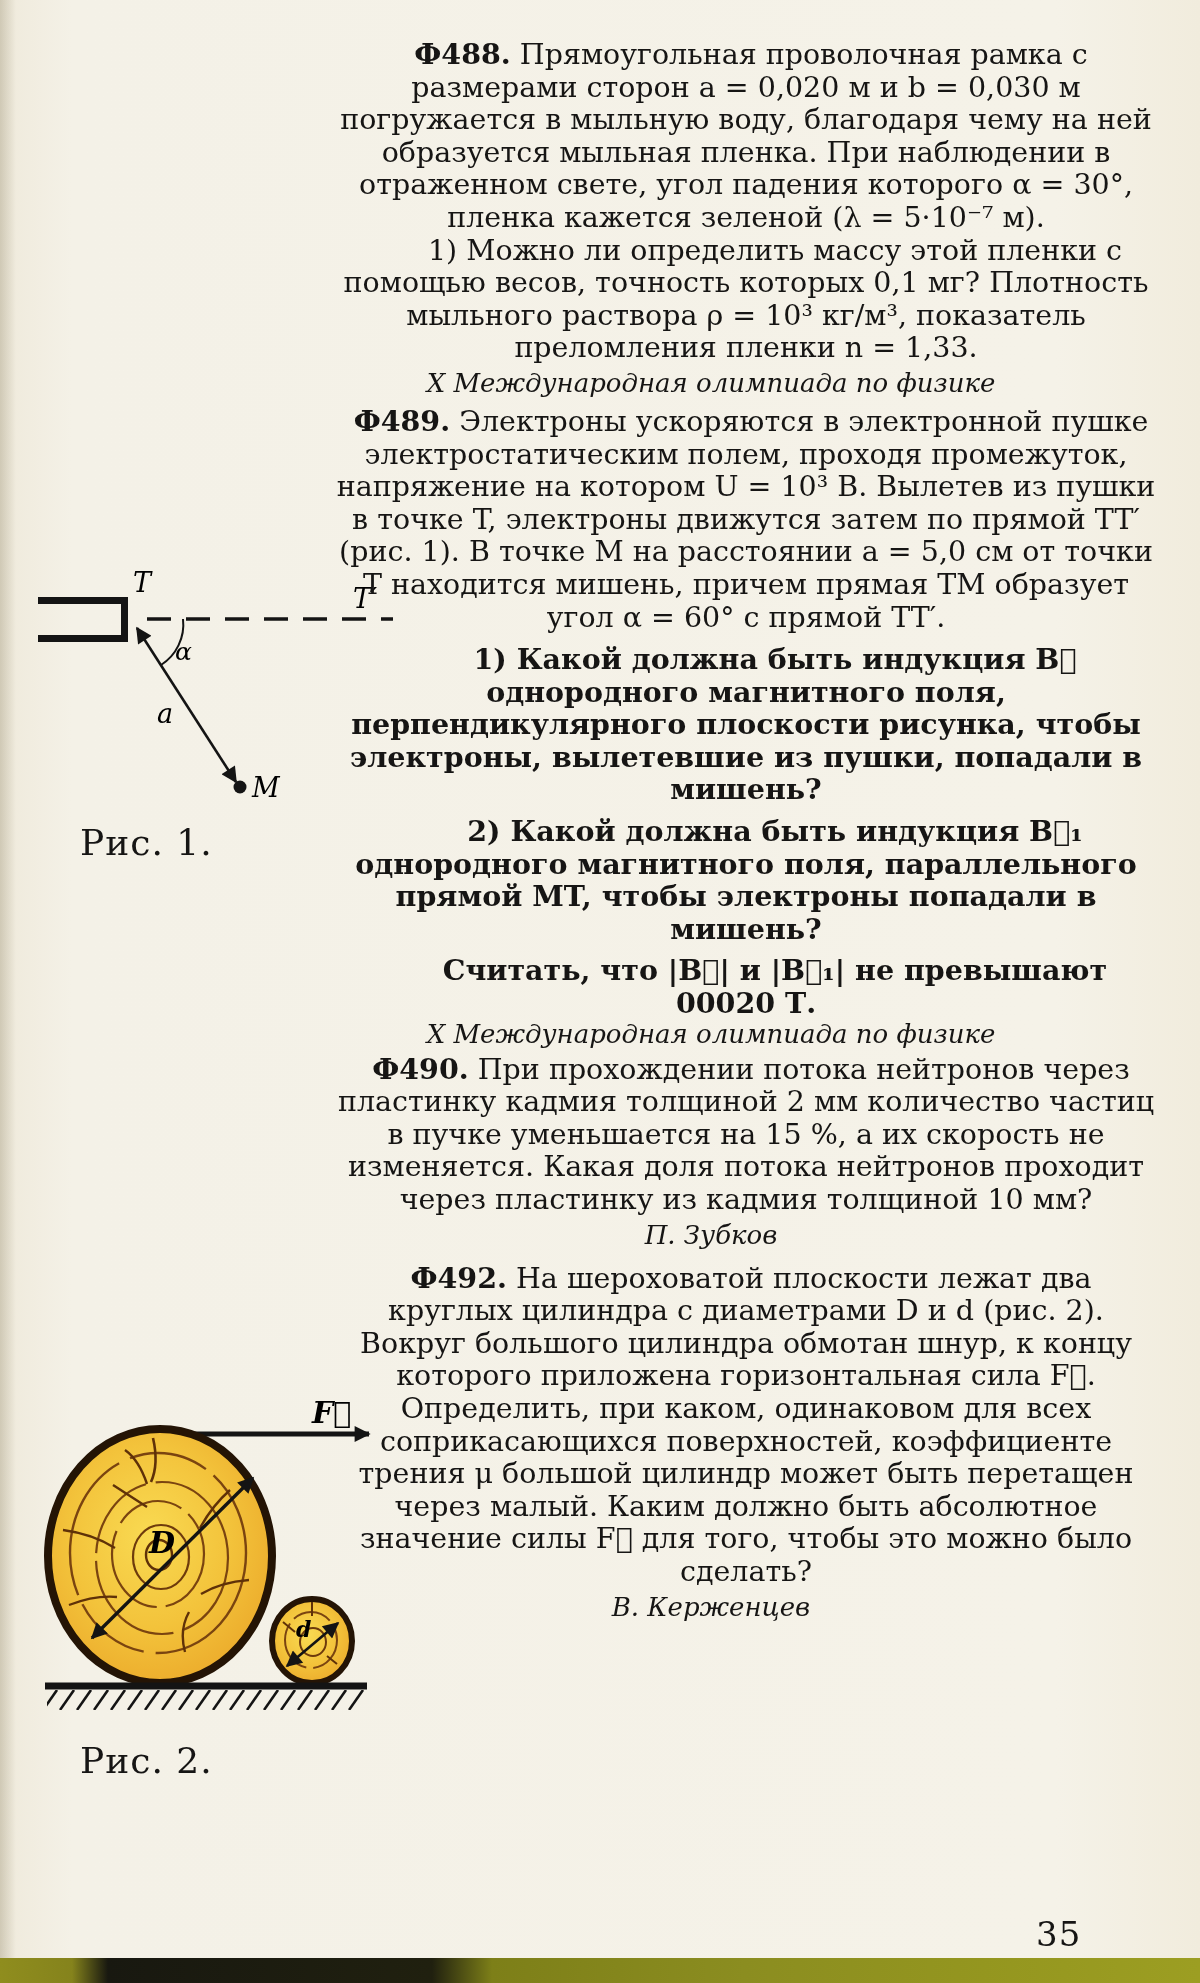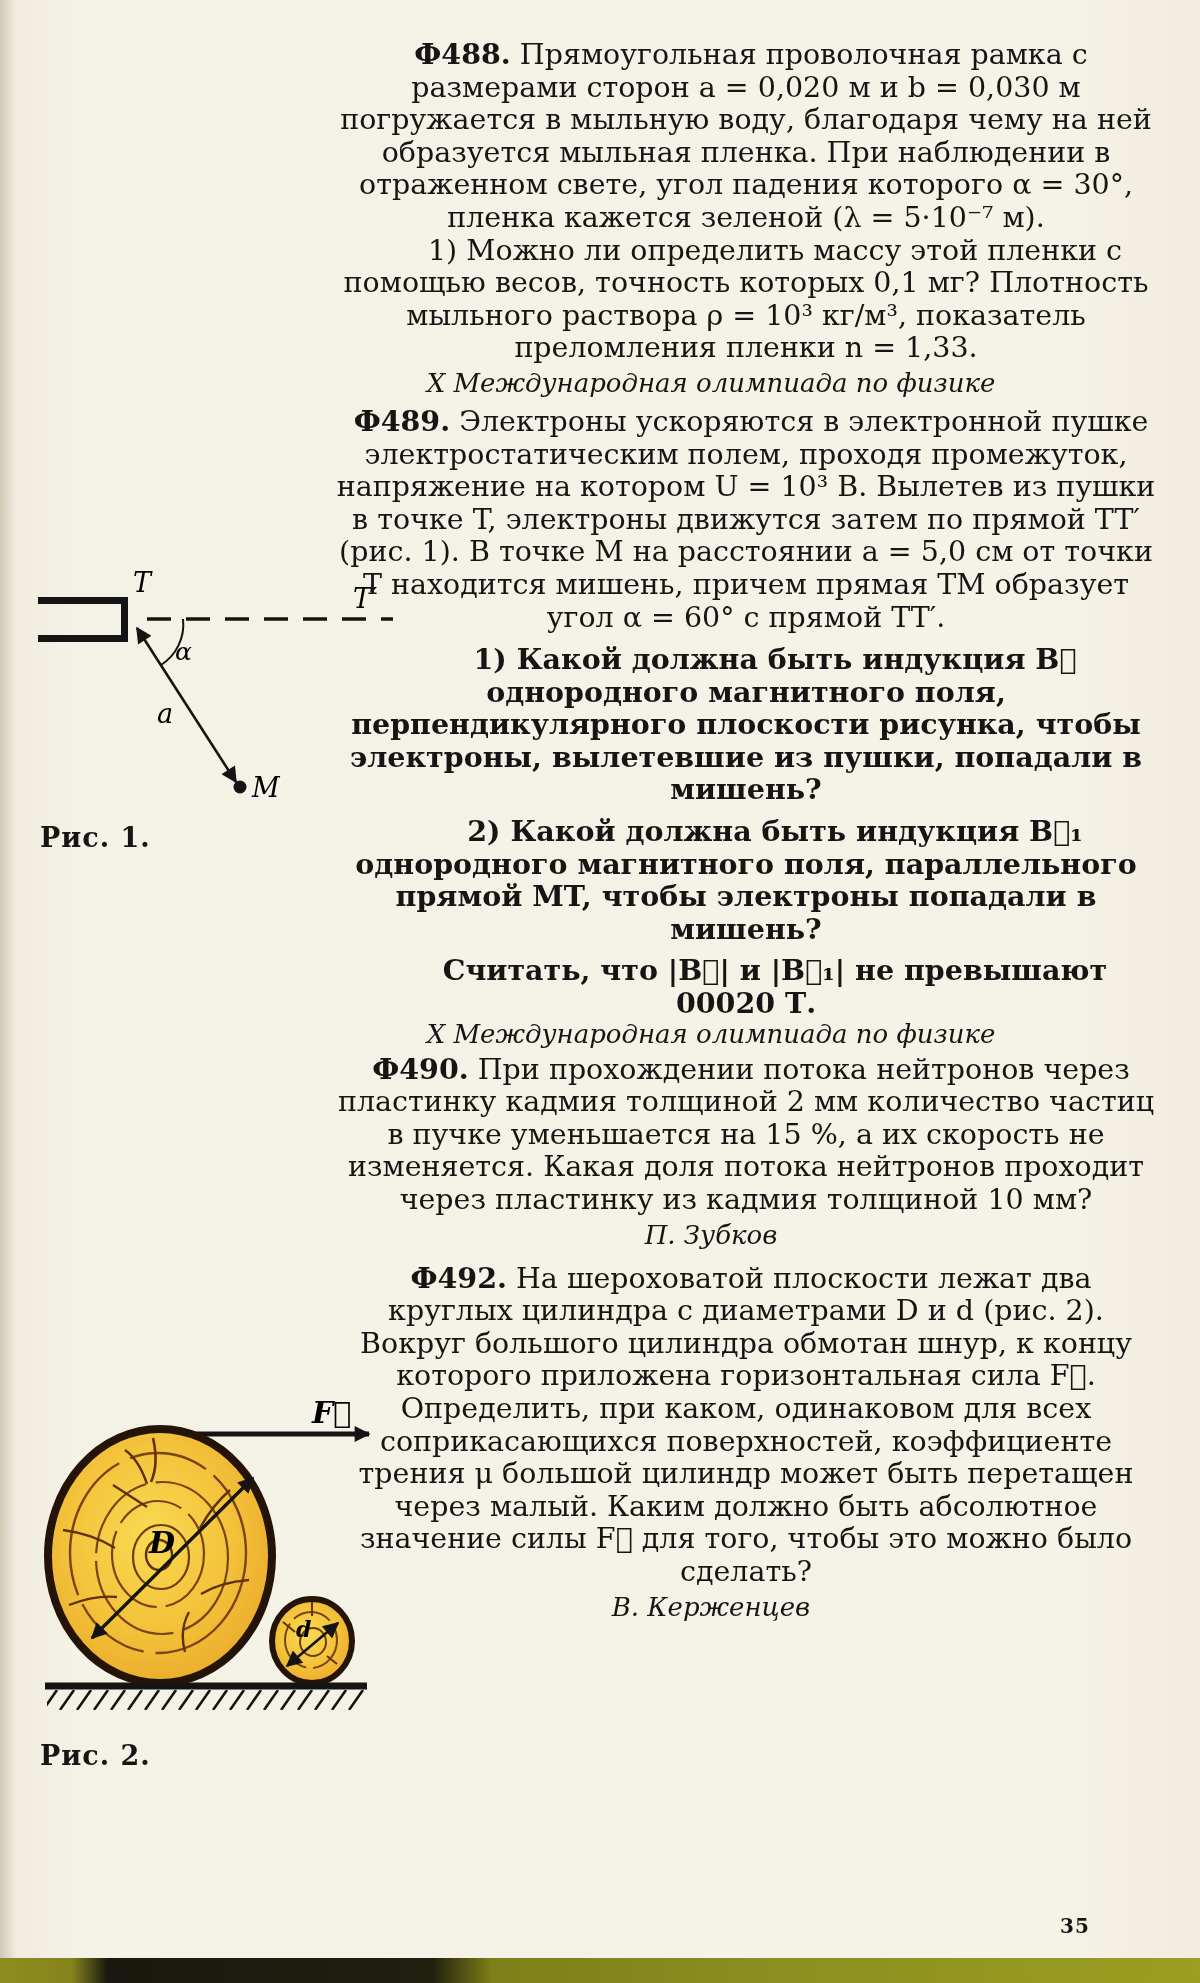--- a/index.html
+++ b/index.html
@@ -27,26 +27,26 @@
   .sub,.note{text-indent:58px;}
   .gaptop{margin-top:9px !important;font-weight:bold;}
   .gaptop-lg{margin-top:12px !important;}
   .attr{
     font-style:italic;text-align:right;text-indent:0;
     font-size:26px;line-height:29px;
     margin:4px 70px 7px 0 !important;
   }
   .fig{position:absolute;}
   .fig-caption{
-    position:absolute;font-weight:bold;font-size:27px;letter-spacing:1px;
+    position:absolute;font-weight:normal;font-size:36px;letter-spacing:1px;margin-left:40px;
   }
   .figlabel{font-style:italic;}
   .pageno{
-    position:absolute;left:1060px;top:1914px;
-    font-weight:bold;font-size:20px;letter-spacing:1px;
+    position:absolute;left:1036px;top:1914px;
+    font-weight:normal;font-size:34px;letter-spacing:1px;
   }
   .bottom-strip{
     position:absolute;left:0;right:0;bottom:0;height:25px;
     background:linear-gradient(90deg,
       #8f8d1e 0%, #85831c 6%,
       #181810 9%, #20200f 36%,
       #7d7f18 41%, #8b8d20 62%,
       #94961f 82%, #9c9e22 100%);
   }
 </style>

